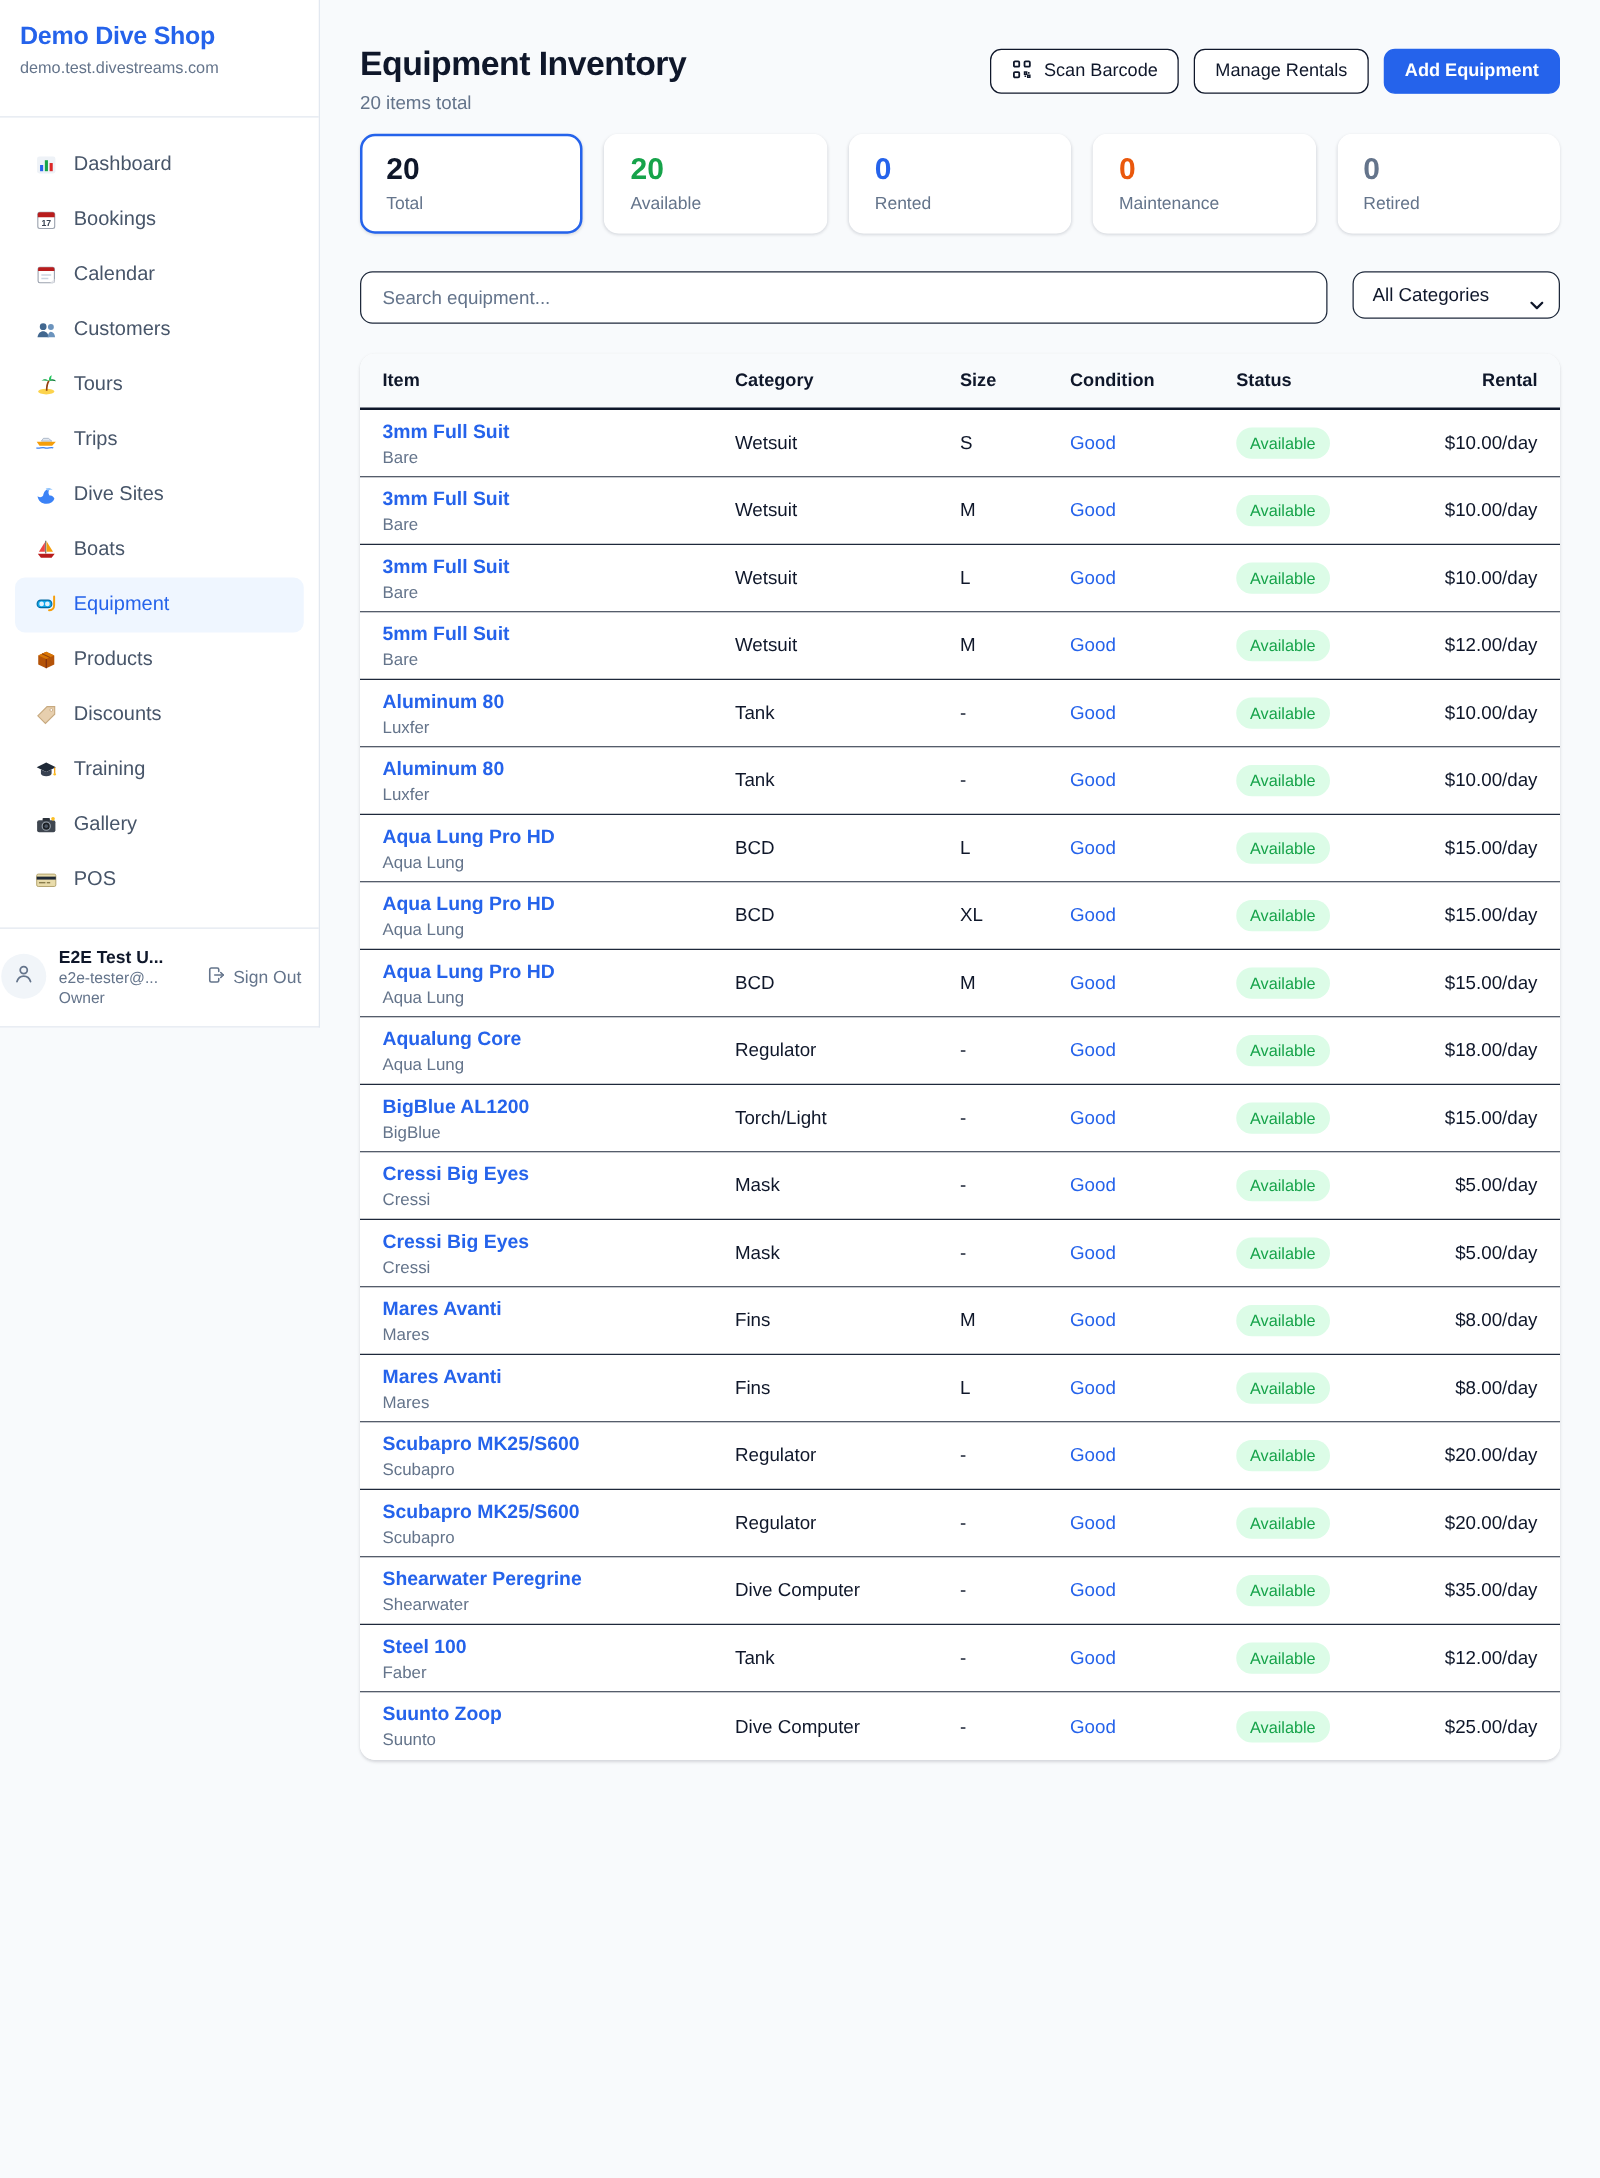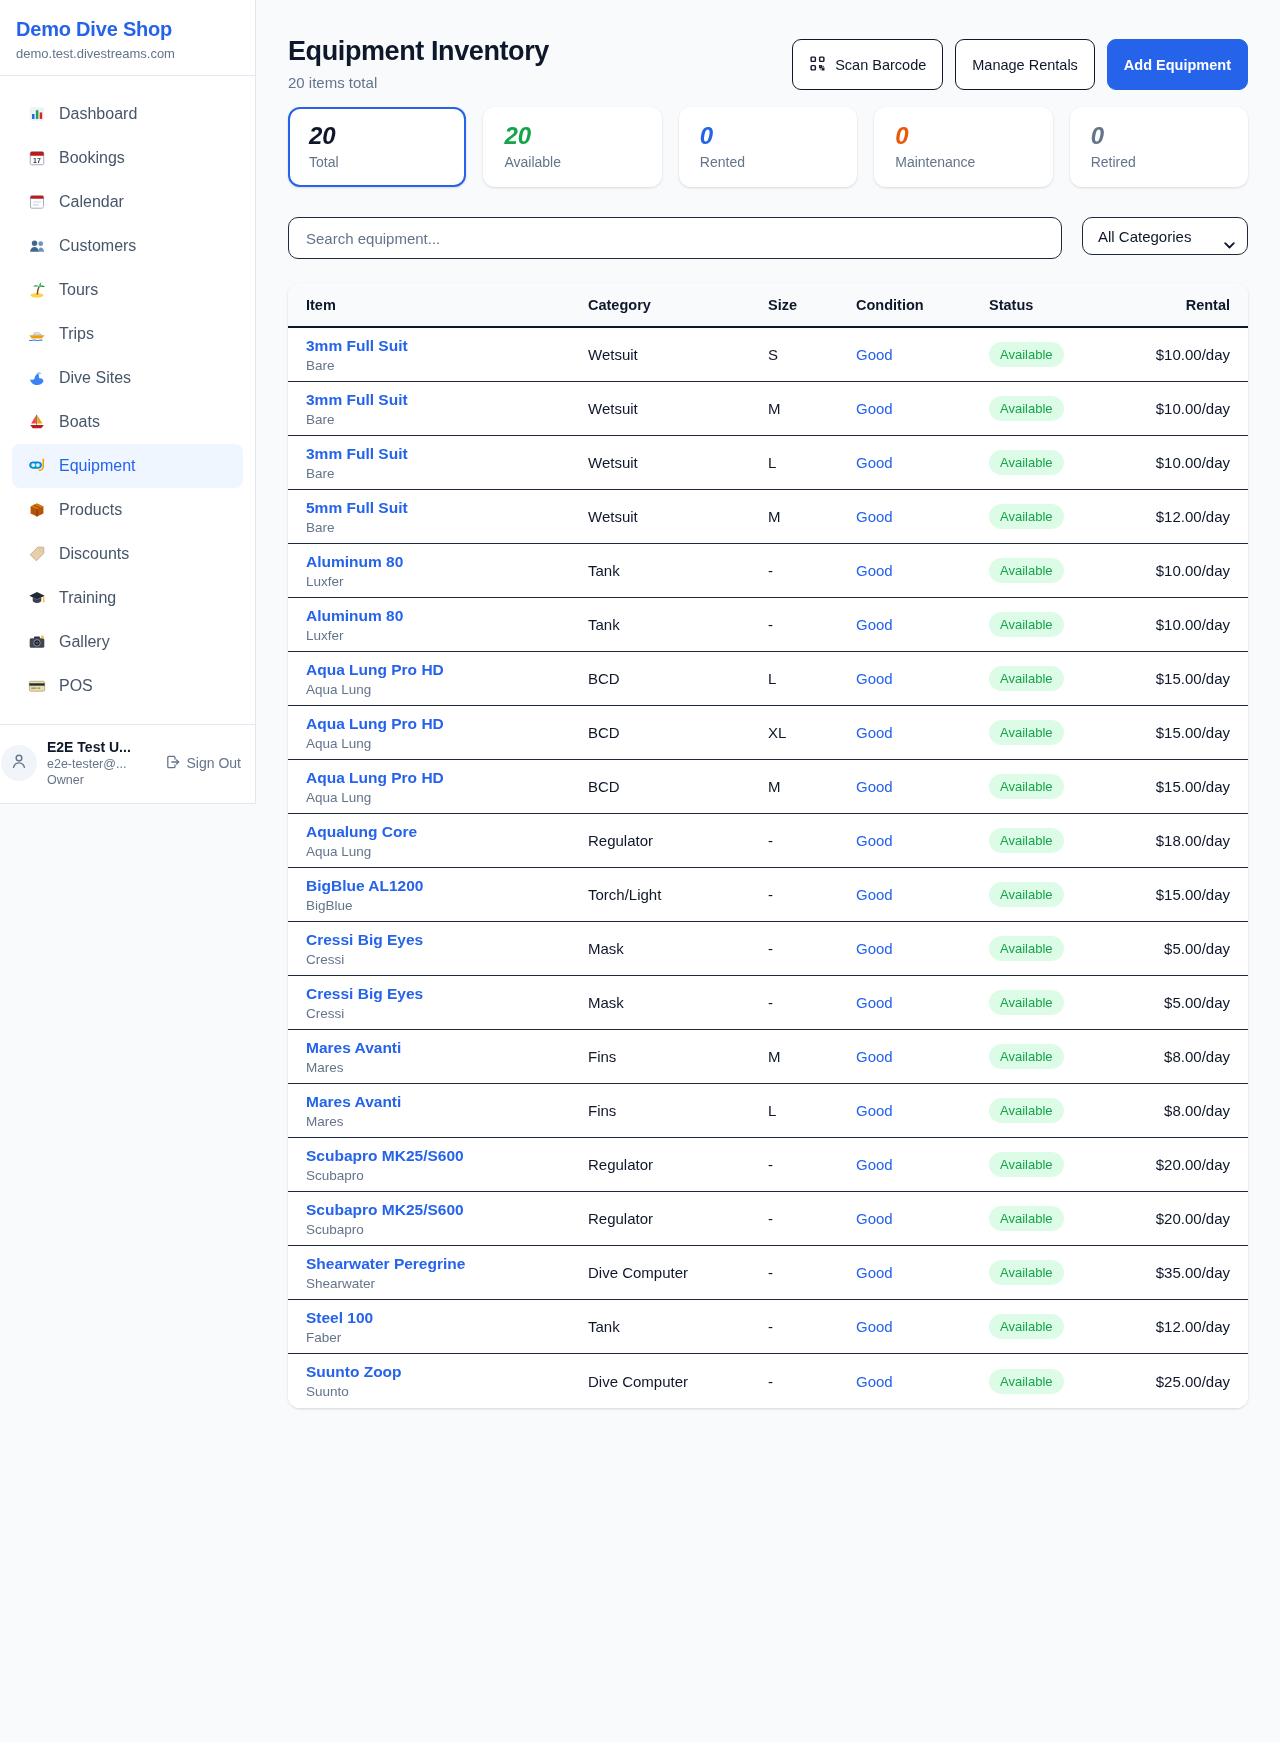--- a/index.html
+++ b/index.html
@@ -11,21 +11,21 @@
     color:#0f172a;
   }
   .app { display:flex; align-items:flex-start; }
 
   
   .sidebar {
     width:256px; background:#ffffff;
     border-right:1px solid #e2e8f0; border-bottom:1px solid #e2e8f0;
     flex:0 0 256px;
   }
-  .brand { padding:18px 16px 14px; border-bottom:1px solid #e2e8f0; }
+  .brand { padding:18px 16px 32px; border-bottom:1px solid #e2e8f0; }
   .brand-name { color:#2563eb; font-size:20px; font-weight:800; letter-spacing:-.2px; cursor:pointer; }
   .brand-domain { color:#64748b; font-size:13px; margin-top:5px; }
   .nav { padding:16px 12px 4px; }
   .nav-item {
     display:flex; align-items:center; gap:13px;
     height:44px; padding:0 16px; border-radius:8px;
     color:#475569; font-size:16px; cursor:pointer;
   }
   .nav-item.active { background:#eff6ff; color:#2563eb; font-weight:500;align-items:center; }
   .nav-icon { width:18px; height:18px; display:flex; align-items:center; justify-content:center; flex:0 0 18px; }
@@ -38,35 +38,35 @@
   .signout { display:flex; align-items:center; gap:6px; color:#64748b; font-size:14px; cursor:pointer; white-space:nowrap; }
 
   
   .main { flex:1; padding:36px 32px 0 32px; min-width:0; }
   .page-header { display:flex; justify-content:space-between; align-items:flex-start; }
   .page-title { margin:0; font-size:27px; font-weight:800; letter-spacing:-.4px; color:#0f172a; }
   .page-subtitle { color:#64748b; font-size:15px; margin-top:7px; }
   .header-actions { display:flex; gap:12px; margin-top:3px; }
   .btn {
     display:inline-flex; align-items:center; gap:9px;
-    height:51px; padding:0 16px; border-radius:9px;
+    height:36px; padding:0 16px; border-radius:9px;
     font-size:14.5px; font-weight:500; font-family:inherit;
     background:#fff; border:1.5px solid #0f172a; color:#0f172a; cursor:pointer;
   }
   .btn.primary { background:#2563eb; border-color:#2563eb; color:#fff; font-weight:600;text-align:center; }
 
   .stats { display:flex; gap:17px; margin-top:16px; }
   .stat-card {
     flex:1; background:#fff; border-radius:12px; height:80px;
     border:2px solid transparent; padding:14px 19px;
     box-shadow:0 1px 2px rgba(15,23,42,.05), 0 1px 3px rgba(15,23,42,.09);
     cursor:pointer;
   }
   .stat-card.selected { border-color:#2563eb; }
-  .stat-value { font-size:24px; font-weight:800; line-height:1.1;font-style:italic; }
+  .stat-value { font-size:24px; font-weight:800; line-height:1.1; }
   .stat-label { font-size:14px; color:#64748b; margin-top:5px; }
 
   .filters { display:flex; gap:20px; margin-top:30px; }
   .search-input {
     flex:1; height:42px; border:1.5px solid #1e293b; border-radius:10px;
     padding:4px 17px; font-size:15px; font-family:inherit; color:#0f172a; background:#fff; outline:none;
   }
   .search-input::placeholder { color:#64748b; }
   .select-wrap { position:relative; width:166px; flex:0 0 166px; }
   .category-select {

